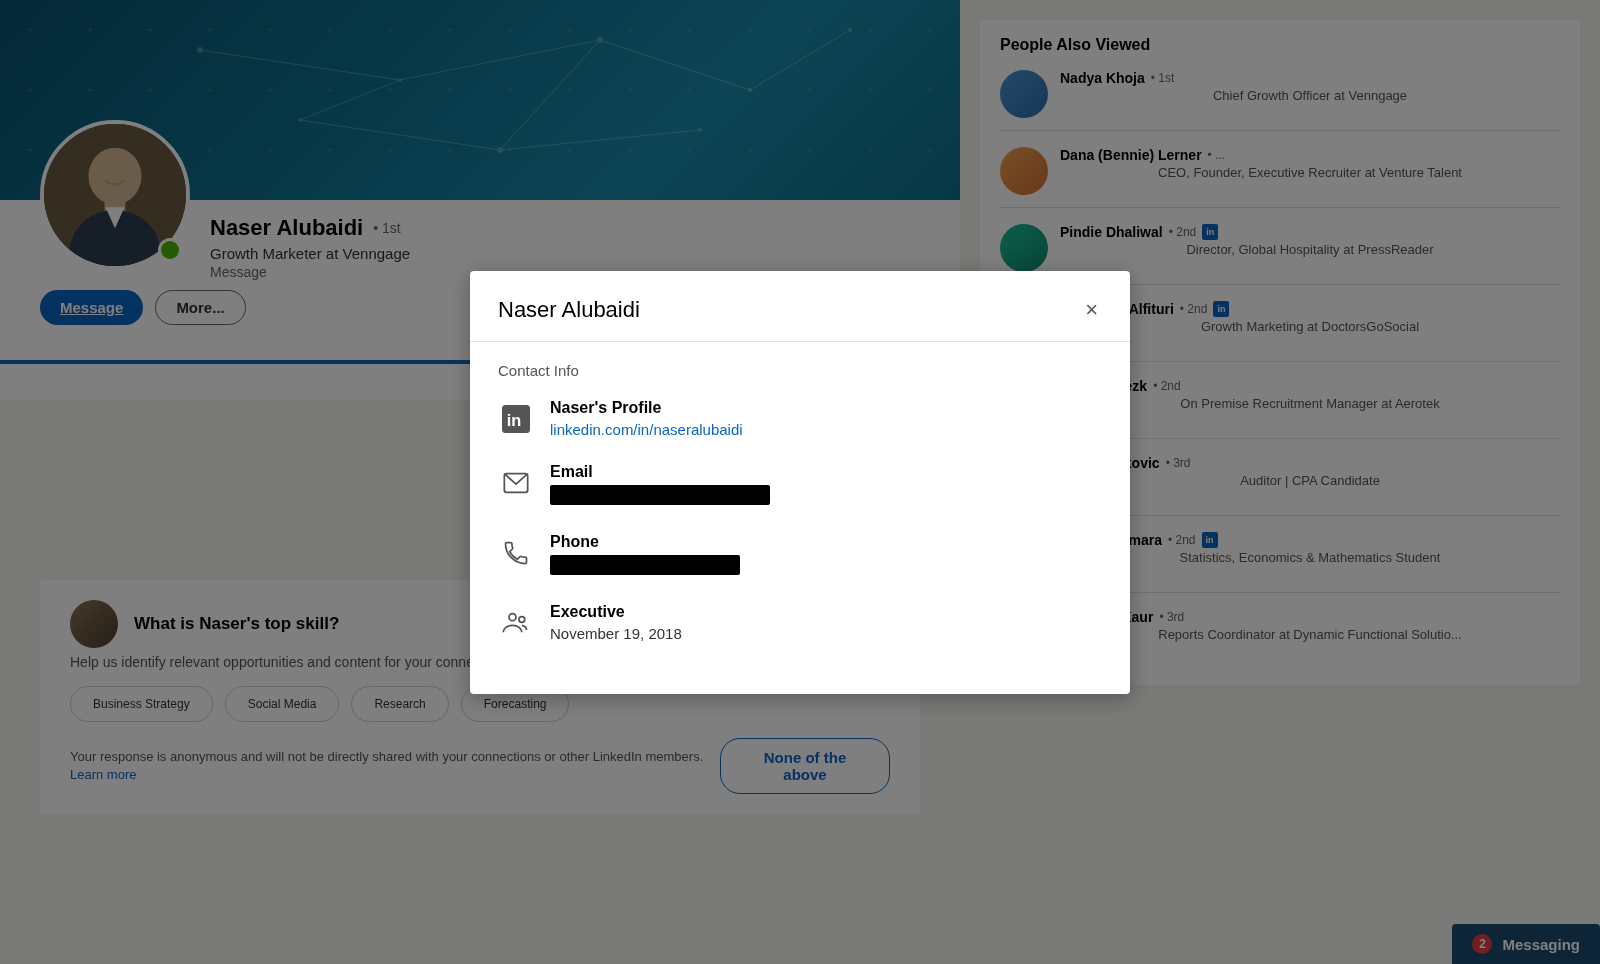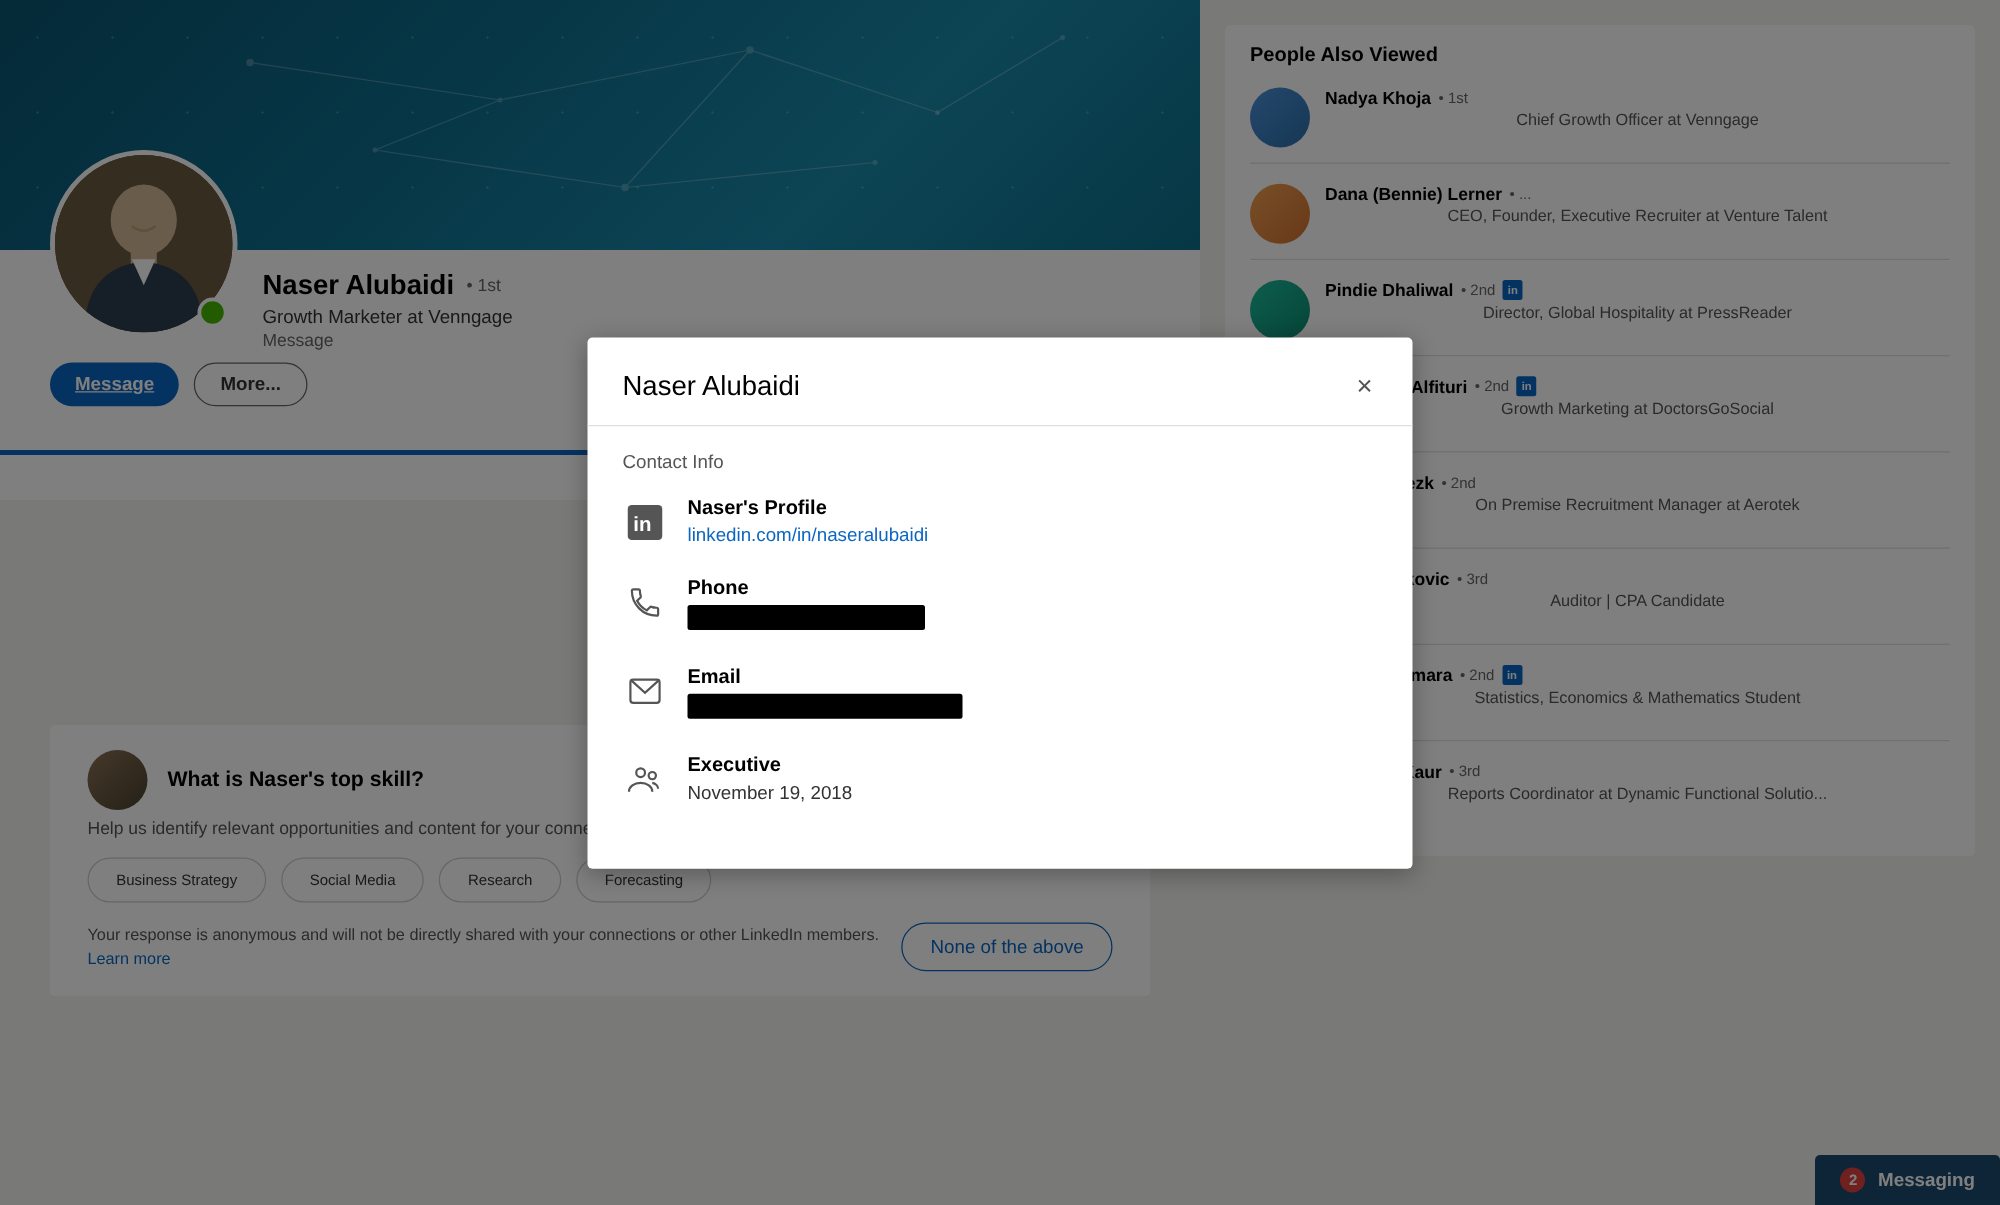--- a/index.html
+++ b/index.html
@@ -163,21 +163,21 @@
     .skill-disclaimer a {
       color: #0a66c2; text-decoration: none;
     }
     .btn-none-above {
       background: white;
       border: 1.5px solid #0a66c2;
       color: #0a66c2;
       border-radius: 20px;
       padding: 10px 22px;
       font-size: 15px;
-      font-weight: 400;
+      font-weight: 700;
       cursor: pointer;
     }
 
     
     .right-sidebar {
       position: absolute;
       top: 0; right: 0;
       width: 640px;
       height: 766px;
       background: #f3f2ef;
@@ -558,39 +558,39 @@
         </div>
         <div>
           <div class="contact-label">Naser's Profile</div>
           <a class="contact-value-link" href="#">linkedin.com/in/naseralubaidi</a>
         </div>
       </div>
 
       <div class="contact-row">
         <div class="contact-icon">
           <svg viewBox="0 0 24 24">
+            <rect x="2" y="4" width="20" height="16" rx="2" stroke="#555" stroke-width="1.5" fill="none"></rect>
+            <polyline points="2,4 12,13 22,4" stroke="#555" stroke-width="1.5" fill="none"></polyline>
+          </svg>
+        </div>
+        <div>
+          <div class="contact-label">Email</div>
+          <span class="contact-redacted" style="width:220px;"></span>
+        </div>
+      </div>
+
+      <div class="contact-row">
+        <div class="contact-icon">
+          <svg viewBox="0 0 24 24">
             <path d="M6.6 10.8c1.4 2.8 3.8 5.1 6.6 6.6l2.2-2.2c.3-.3.7-.4 1-.2 1.1.4 2.3.6 3.6.6.6 0 1 .4 1 1V20c0 .6-.4 1-1 1-9.4 0-17-7.6-17-17 0-.6.4-1 1-1h3.5c.6 0 1 .4 1 1 0 1.3.2 2.5.6 3.6.1.3 0 .7-.2 1l-2.3 2.2z" stroke="#555" stroke-width="1.5" fill="none"></path>
           </svg>
         </div>
         <div>
           <div class="contact-label">Phone</div>
           <span class="contact-redacted" style="width:190px;"></span>
-        </div>
-      </div>
-
-      <div class="contact-row">
-        <div class="contact-icon">
-          <svg viewBox="0 0 24 24">
-            <rect x="2" y="4" width="20" height="16" rx="2" stroke="#555" stroke-width="1.5" fill="none"></rect>
-            <polyline points="2,4 12,13 22,4" stroke="#555" stroke-width="1.5" fill="none"></polyline>
-          </svg>
-        </div>
-        <div>
-          <div class="contact-label">Email</div>
-          <span class="contact-redacted" style="width:220px;"></span>
         </div>
       </div>
 
       <div class="contact-row">
         <div class="contact-icon">
           <svg viewBox="0 0 24 24">
             <circle cx="9" cy="7" r="3" stroke="#555" stroke-width="1.5" fill="none"></circle>
             <circle cx="17" cy="9" r="2.5" stroke="#555" stroke-width="1.5" fill="none"></circle>
             <path d="M1 20c0-3.3 3.6-6 8-6s8 2.7 8 6" stroke="#555" stroke-width="1.5" fill="none"></path>
             <path d="M17 14c2.2.4 4 2 4 4" stroke="#555" stroke-width="1.5" fill="none"></path>

